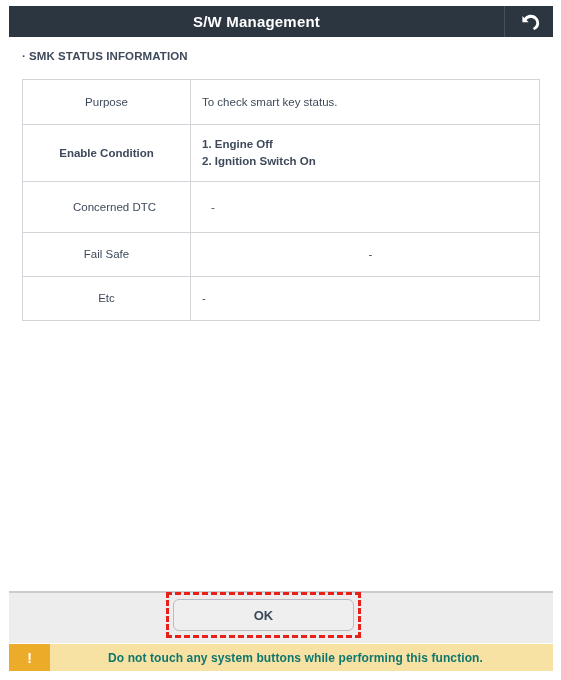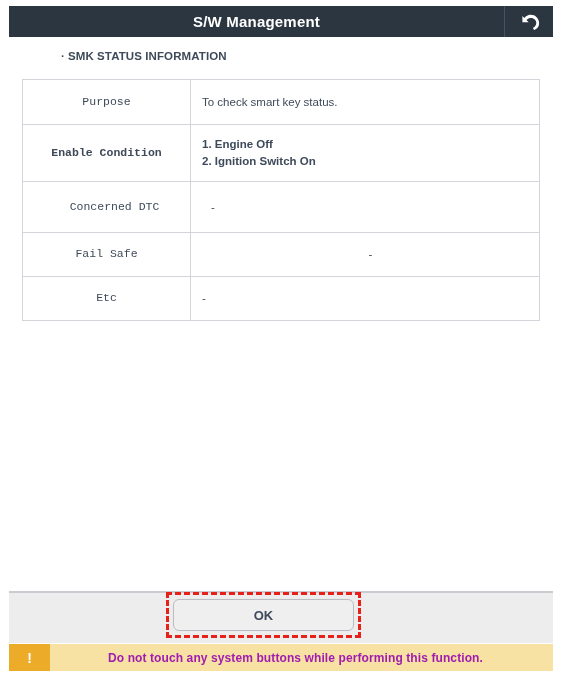--- a/index.html
+++ b/index.html
@@ -52,21 +52,20 @@
   
   .section-caption {
     position: absolute;
     left: 22px;
     top: 50px;
     font-size: 11.5px;
     font-weight: bold;
     color: #3e4a5a;
     letter-spacing: 0.1px;
     white-space: nowrap;
-    margin-left: 39px;
   }
   .section-caption .bullet {
     display: inline-block;
     margin-right: 3px;
   }
 
   
   .info-table {
     position: absolute;
     left: 22px;
@@ -80,21 +79,20 @@
     border: 1px solid #d2d5da;
     font-size: 11.5px;
     color: #3e4a5a;
     vertical-align: middle;
     line-height: 1.45;
   }
   .info-table td.label {
     width: 159px;
     text-align: center;
     padding: 6px 4px;
-    font-family: Liberation Mono, monospace;
   }
   .info-table td.value {
     padding: 6px 0 6px 11px;
     text-align: left;
   }
   .info-table tr.r-purpose td { height: 32px; }
   .info-table tr.r-enable td  { height: 44px; }
   .info-table tr.r-comp td    { height: 44px; }
   .info-table tr.r-dtc td     { height: 38px; padding-left: 20px; }
   .info-table tr.r-fail td    { height: 31px; text-align: center; }
@@ -164,21 +162,21 @@
     display: flex;
     align-items: center;
     justify-content: center;
     flex: 0 0 41px;
   }
   .warning-text {
     flex: 1;
     display: flex;
     align-items: center;
     justify-content: center;
-    color: #a21caf;
+    color: #0f766e;
     font-size: 12px;
     font-weight: bold;
     letter-spacing: 0.1px;
     padding-right: 12px;
     box-sizing: border-box;
   }
 </style>
 </head>
 <body>
 

